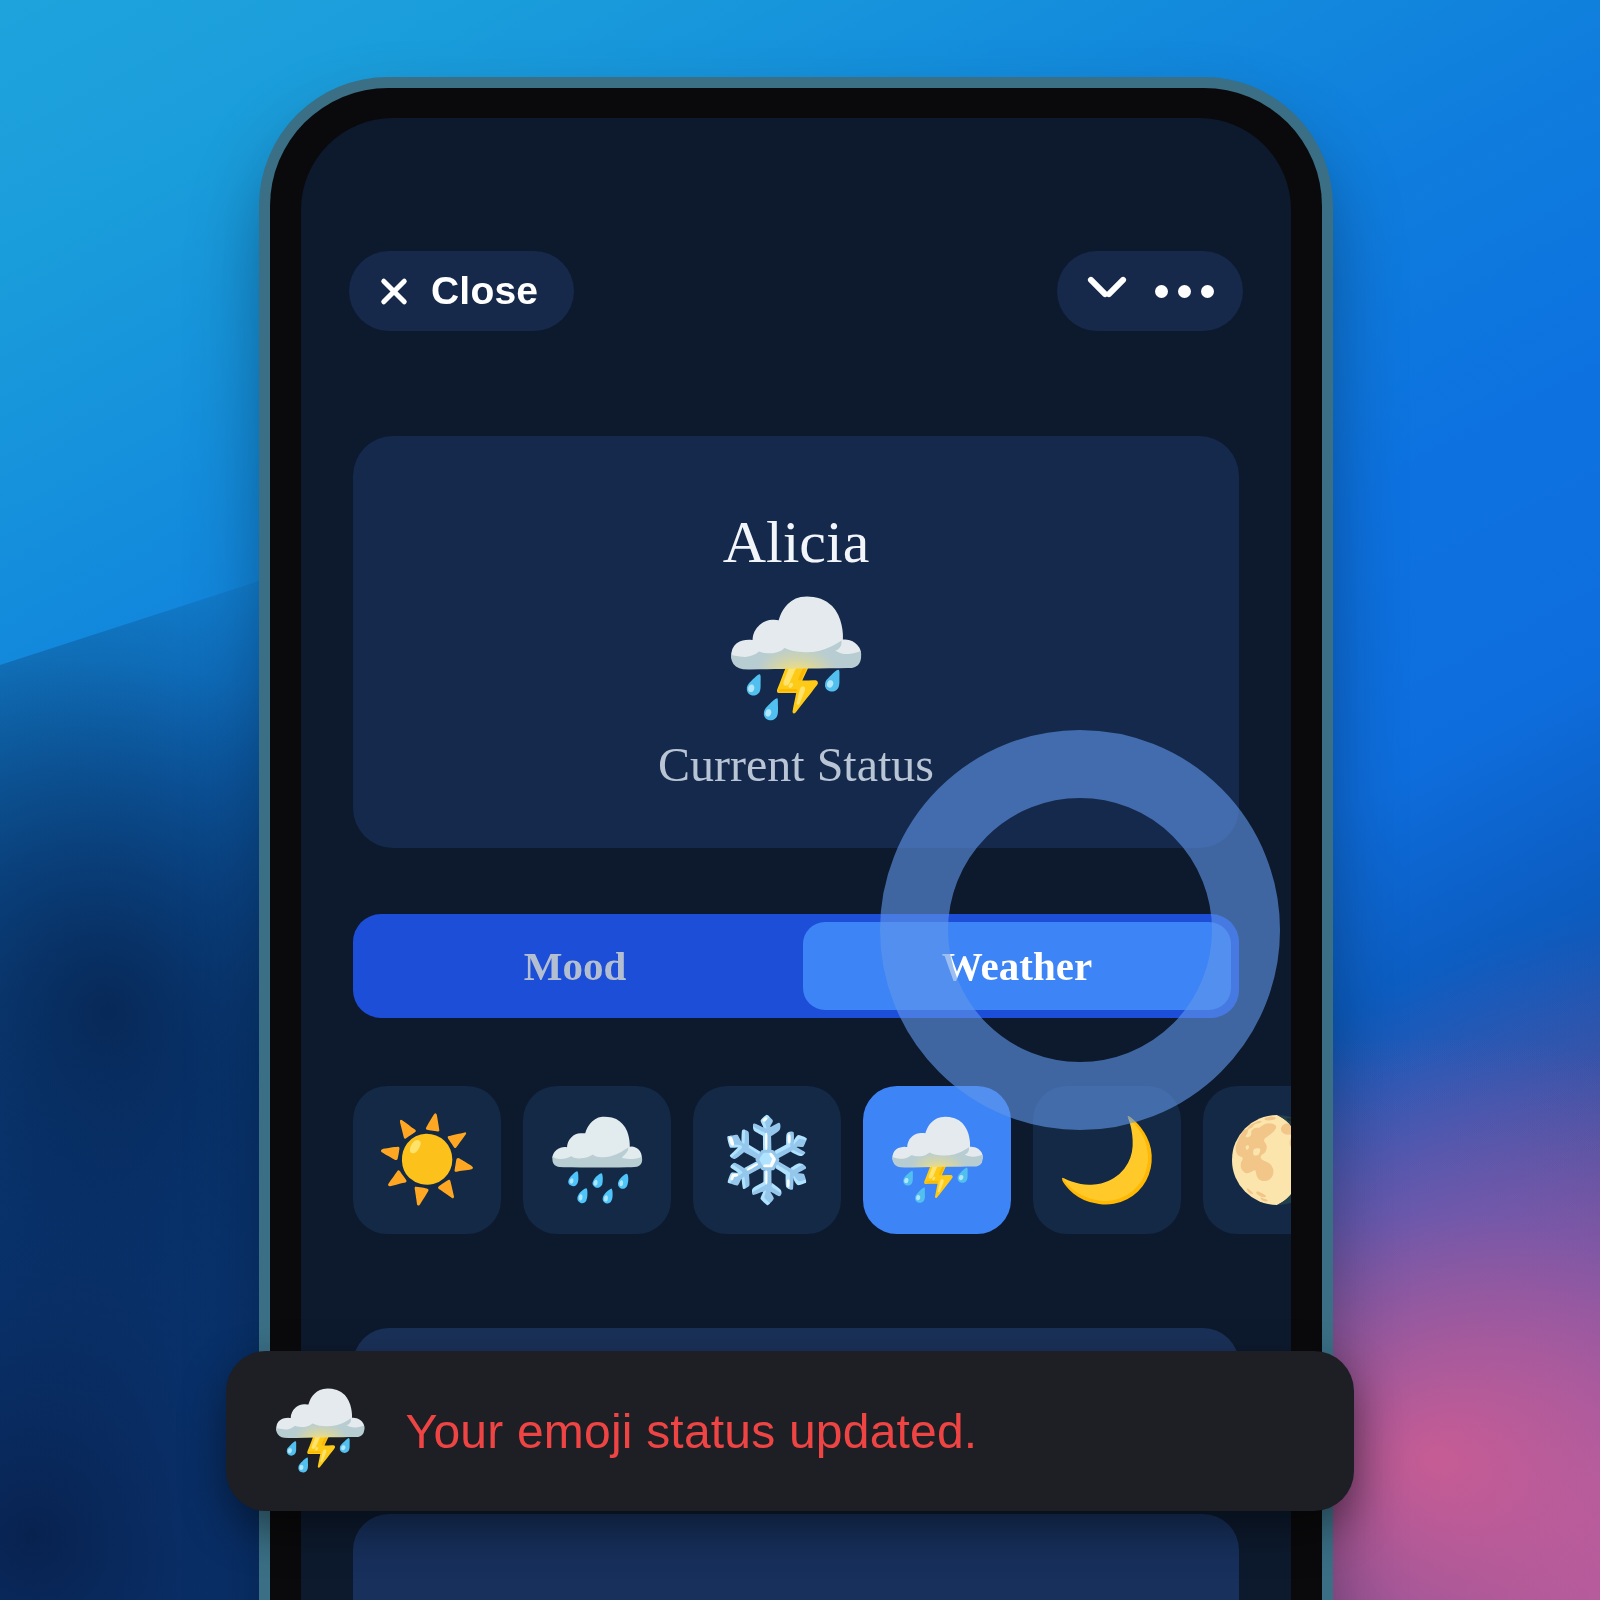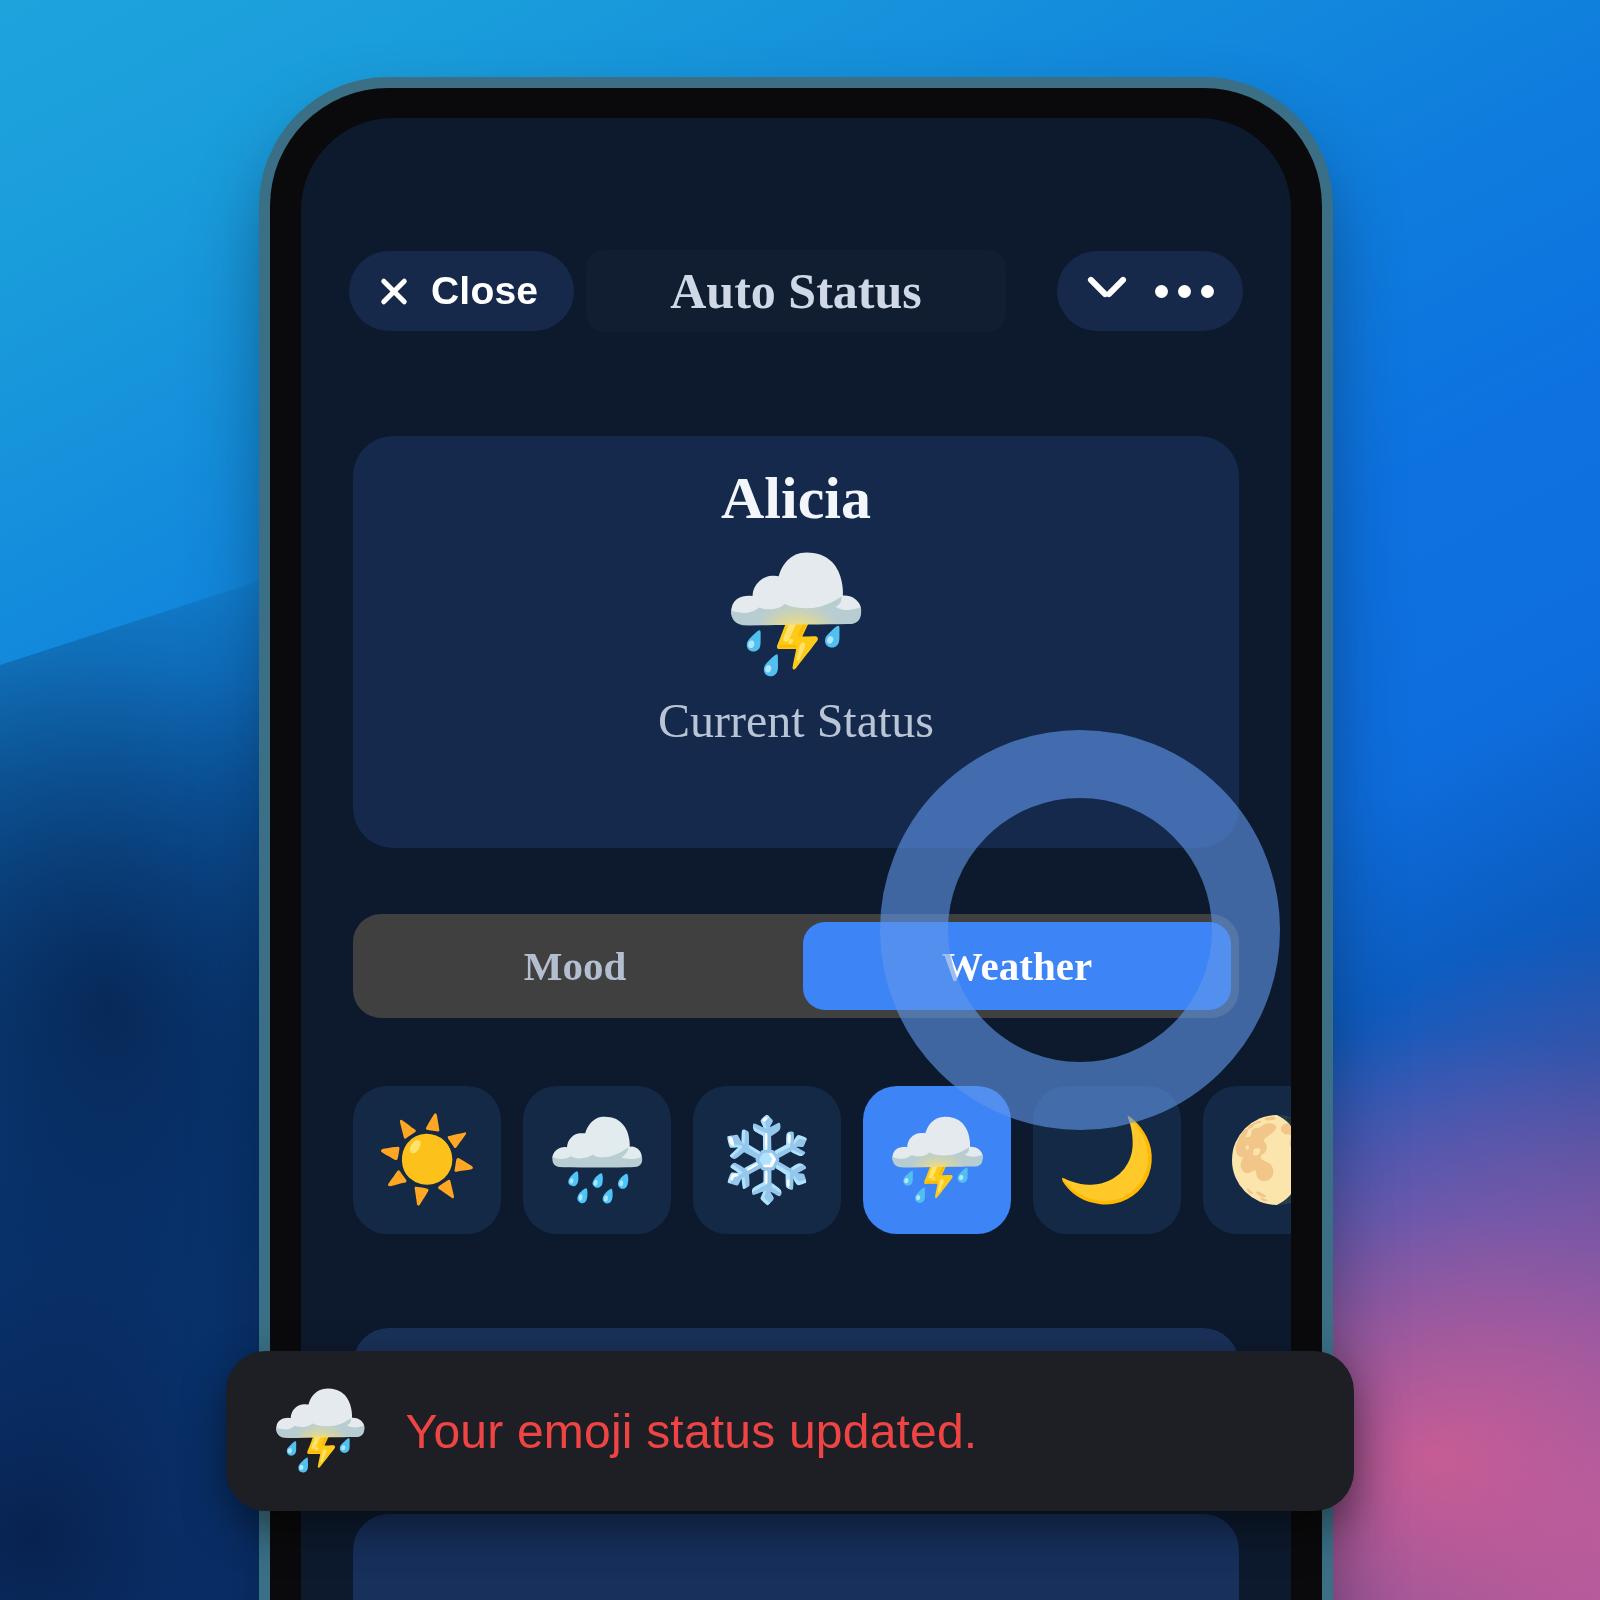--- a/index.html
+++ b/index.html
@@ -213,44 +213,44 @@
     position: absolute;
     left: 52px; top: 318px;
     width: 886px; height: 412px;
     background: #14294c;
     border-radius: 40px;
     display: flex;
     flex-direction: column;
     align-items: center;
   }
   #status-name {
-    margin-top: 28px;
+    margin-top: 72px;
     font-family: "Liberation Serif", serif;
     font-size: 60px;
-    font-weight: 700;
+    font-weight: 400;
     color: #f2f5fa;
   }
   #status-emoji {
     margin-top: 22px;
     font-size: 118px;
     line-height: 1;
   }
   #status-caption {
     margin-top: 20px;
     font-family: "Liberation Serif", serif;
     font-size: 48px;
     color: #b9c4d4;
   }
 
   
   #tabs {
     position: absolute;
     left: 52px; top: 796px;
     width: 886px; height: 104px;
-    background: #404040;
+    background: #1d4ed8;
     border-radius: 28px;
     display: flex;
     padding: 8px;
     gap: 14px;
   }
   .tab {
     flex: 1;
     display: flex;
     align-items: center;
     justify-content: center;
@@ -346,21 +346,20 @@
 
 <div id="phone">
   <div id="screen">
 
 
     <div id="header">
       <div id="close-button">
         <span class="x-icon"></span>
         <span class="label">Close</span>
       </div>
-      <div id="header-title">Auto Status</div>
       <div id="header-actions">
         <span class="chev-icon"></span>
         <span class="dots-icon">
           <span></span>
             <span></span>
             <span></span>
         </span>
       </div>
     </div>
 

